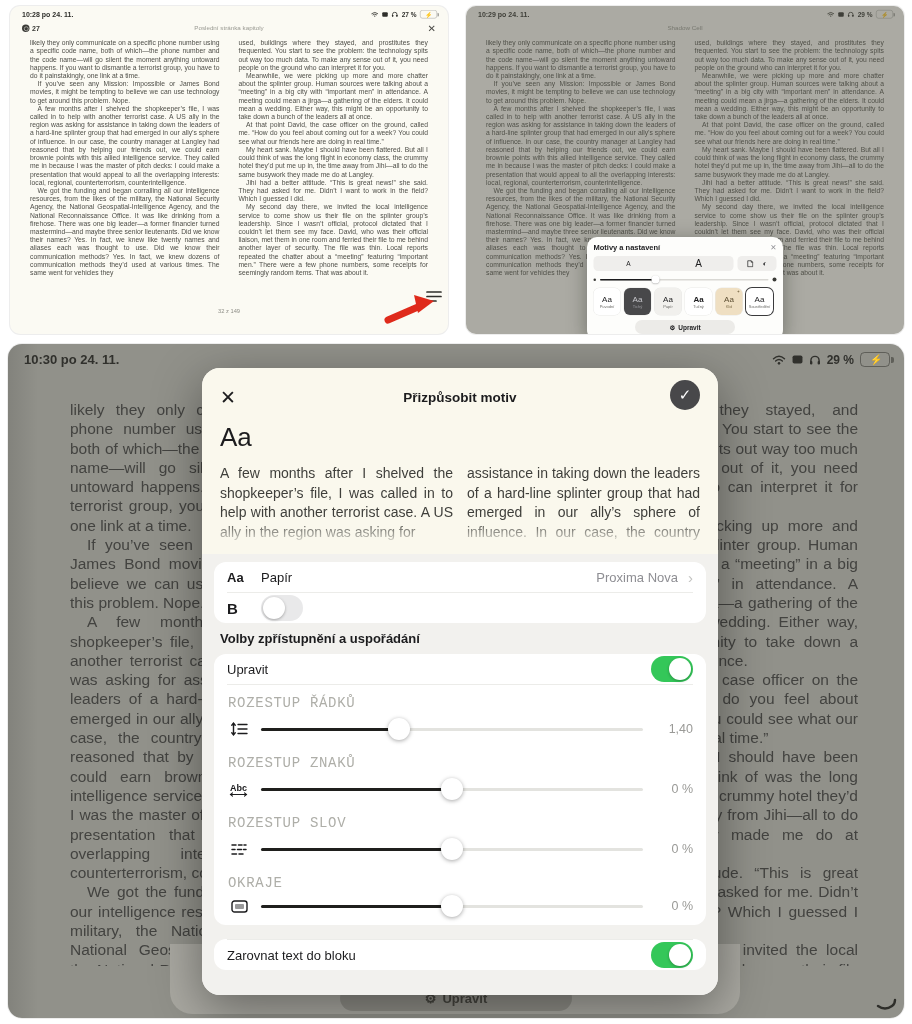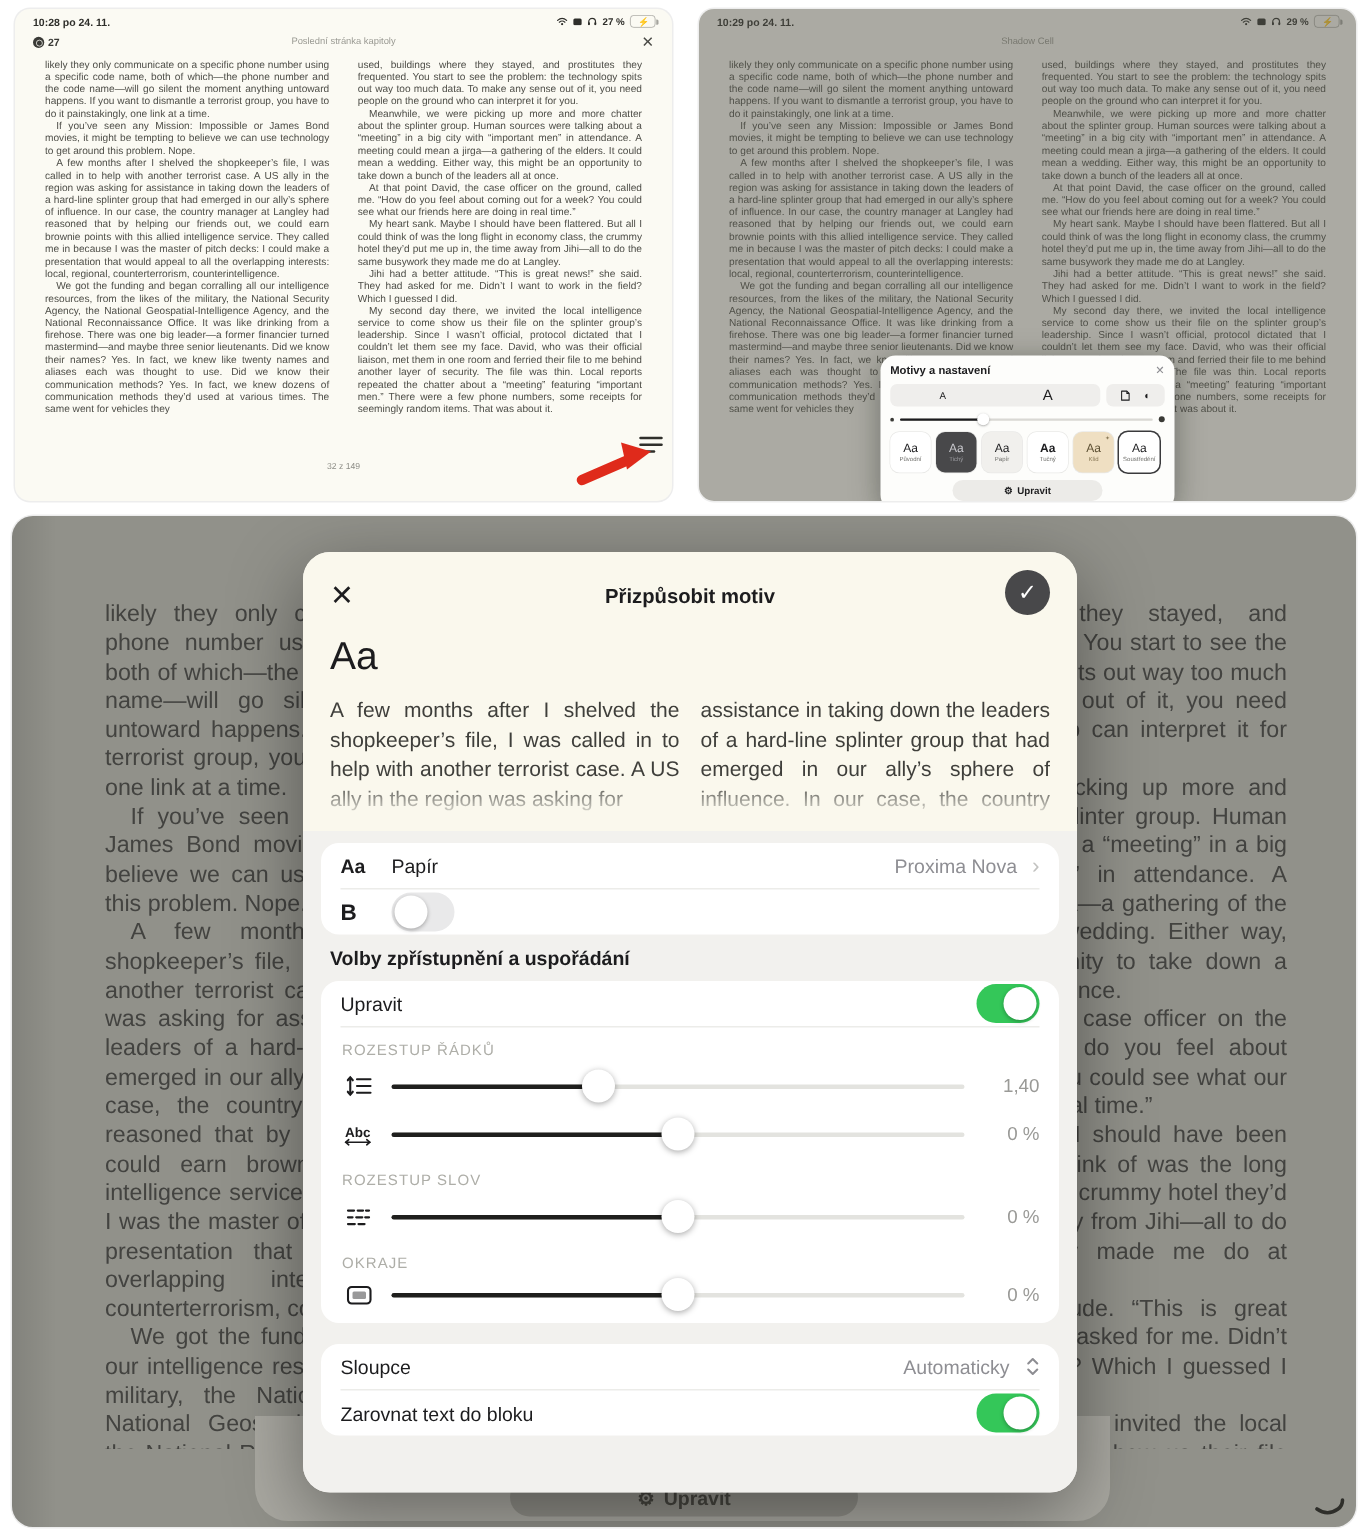--- a/index.html
+++ b/index.html
@@ -114,21 +114,21 @@
   .row .rlabel{font-size:13px;color:#1C1C1E;flex:1;}
   .row .rvalue{font-size:13px;color:#8E8E93;}
   .row .chev{font-size:15px;color:#C2C2C0;margin-left:2px;}
   .divider{height:1px;background:#ECECE9;margin:0 13px;}
   .toggle{position:relative;width:42px;height:26px;border-radius:13px;flex:0 0 auto;}
   .toggle .knob{position:absolute;top:2px;width:22px;height:22px;border-radius:50%;background:#fff;box-shadow:0 1px 3px rgba(0,0,0,0.3);}
   .toggle.on{background:#34C759;}
   .toggle.on .knob{right:2px;}
   .toggle.off{background:#E9E9EA;}
   .toggle.off .knob{left:2px;}
-  .slabel{font-size:10px;letter-spacing:0.7px;color:#AEAEA8;padding:10px 14px 2px;}
+  .slabel{font-size:14px;letter-spacing:0.7px;color:#AEAEA8;padding:10px 14px 2px;font-family:Liberation Mono, monospace;}
   .srow{display:flex;align-items:center;height:32px;padding:0 13px;gap:10px;}
   .srow .sicon{width:24px;display:flex;justify-content:center;flex:0 0 auto;color:#1C1C1E;}
   .sl{position:relative;flex:1;height:24px;}
   .sl .sl-track{position:absolute;top:10.5px;left:0;right:0;height:3.5px;border-radius:2px;background:#E3E3DF;}
   .sl .sl-fill{position:absolute;top:10.5px;left:0;height:3.5px;border-radius:2px;background:#1F1F1D;width:var(--p,50%);}
   .sl .sl-thumb{position:absolute;top:1px;left:calc(var(--p,50%) - 11px);width:22px;height:22px;border-radius:50%;background:#fff;box-shadow:0 1px 4px rgba(0,0,0,0.35);}
   .sval{width:40px;text-align:right;font-size:12.5px;color:#9A9A97;flex:0 0 auto;}
   .updown{display:flex;flex-direction:column;gap:1px;margin-left:3px;color:#8E8E93;}
 
   svg{display:block;}
@@ -296,20 +296,39 @@
         </div>
         <div class="popup-editbtn">
           <span class="gear">⚙</span>
           <span>Upravit</span>
         </div>
       </div>
     </div>
   </div>
 
   <div class="shot" id="shot3">
+    <div class="status3">
+      <span>10:30  po 24. 11.</span>
+      <span class="sticons">
+        <svg width="14" height="10" viewBox="0 0 15 11">
+            <path d="M1.5 4.2 Q7.5 -1.2 13.5 4.2 M3.8 6.6 Q7.5 3.4 11.2 6.6" stroke="#30302C" stroke-width="1.6" fill="none" stroke-linecap="round"></path>
+            <circle cx="7.5" cy="9.2" r="1.4" fill="#30302C"></circle>
+          </svg>
+        <svg width="11" height="9" viewBox="0 0 12 10">
+            <rect x="0.5" y="0.5" width="11" height="9" rx="2" fill="#30302C"></rect>
+          </svg>
+        <svg width="12" height="10" viewBox="0 0 13 11">
+            <path d="M2 9 V6 a4.5 4.5 0 0 1 9 0 V9" stroke="#30302C" stroke-width="1.6" fill="none" stroke-linecap="round"></path>
+            <rect x="1" y="6.5" width="2.6" height="4" rx="1.2" fill="#30302C"></rect>
+            <rect x="9.4" y="6.5" width="2.6" height="4" rx="1.2" fill="#30302C"></rect>
+          </svg>
+        <span>29 %</span>
+        <span class="batt3"><span class="fill" style="width:36%"></span><span class="nub"></span><span class="bolt">⚡</span></span>
+      </span>
+    </div>
 
     <div class="page3">
       <div class="pcol">
           <p>likely they only communicate on a specific phone number using a specific code name, both of which—the phone number and the code name—will go silent the moment anything untoward happens. If you want to dismantle a terrorist group, you have to do it painstakingly, one link at a time.</p>
           <p>If you’ve seen any Mission: Impossible or James Bond movies, it might be tempting to believe we can use technology to get around this problem. Nope.</p>
           <p>A few months after I shelved the shopkeeper’s file, I was called in to help with another terrorist case. A US ally in the region was asking for assistance in taking down the leaders of a hard-line splinter group that had emerged in our ally’s sphere of influence. In our case, the country manager at Langley had reasoned that by helping our friends out, we could earn brownie points with this allied intelligence service. They called me in because I was the master of pitch decks: I could make a presentation that would appeal to all the overlapping interests: local, regional, counterterrorism, counterintelligence.</p>
           <p>We got the funding and began corralling all our intelligence resources, from the likes of the military, the National Security Agency, the National Geospatial-Intelligence Agency, and the National Reconnaissance Office. It was like drinking from a firehose. There was one big leader—a former financier turned mastermind—and maybe three senior lieutenants. Did we know their names? Yes. In fact, we knew like twenty names and aliases each was thought to use. Did we know their communication methods? Yes. In fact, we knew dozens of communication methods they’d used at various times. The same went for vehicles they</p>
         </div>
       <div class="pcol">
           <p>used, buildings where they stayed, and prostitutes they frequented. You start to see the problem: the technology spits out way too much data. To make any sense out of it, you need people on the ground who can interpret it for you.</p>
@@ -387,20 +406,21 @@
                 </svg>
               </span>
             <div class="sl" style="--p: 36%;">
                 <span class="sl-track"></span>
                 <span class="sl-fill"></span>
                 <span class="sl-thumb"></span>
               </div>
             <span class="sval">1,40</span>
           </div>
 
+          <div class="slabel">ROZESTUP ZNAKŮ</div>
           <div class="srow">
             <span class="sicon">
                 <svg width="20" height="15" viewBox="0 0 20 15">
                   <text x="1" y="9" font-size="9" font-weight="bold" fill="#1C1C1E" font-family="Liberation Sans, sans-serif">Abc</text>
                   <g stroke="#1C1C1E" stroke-width="1.1" stroke-linecap="round">
                     <line x1="1.5" y1="12.5" x2="17.5" y2="12.5"></line>
                     <path d="M3.5 10.8 L1.5 12.5 L3.5 14.2 M15.5 10.8 L17.5 12.5 L15.5 14.2" fill="none"></path>
                   </g>
                 </svg>
               </span>
@@ -447,29 +467,20 @@
             <div class="sl" style="--p: 50%;">
                 <span class="sl-track"></span>
                 <span class="sl-fill"></span>
                 <span class="sl-thumb"></span>
               </div>
             <span class="sval">0 %</span>
           </div>
         </div>
 
         <div class="card" style="margin-top:14px">
-          <div class="row">
-            <span class="rlabel">Sloupce</span>
-            <span class="rvalue">Automaticky</span>
-            <span class="updown">
-                <svg width="9" height="12" viewBox="0 0 9 12">
-                  <path d="M1.5 4 L4.5 1 L7.5 4 M1.5 8 L4.5 11 L7.5 8" stroke="#8E8E93" stroke-width="1.4" fill="none" stroke-linecap="round" stroke-linejoin="round"></path>
-                </svg>
-              </span>
-          </div>
           <div class="divider"></div>
           <div class="row">
             <span class="rlabel">Zarovnat text do bloku</span>
             <span class="toggle on">
                 <span class="knob"></span>
               </span>
           </div>
         </div>
 
       </div>

